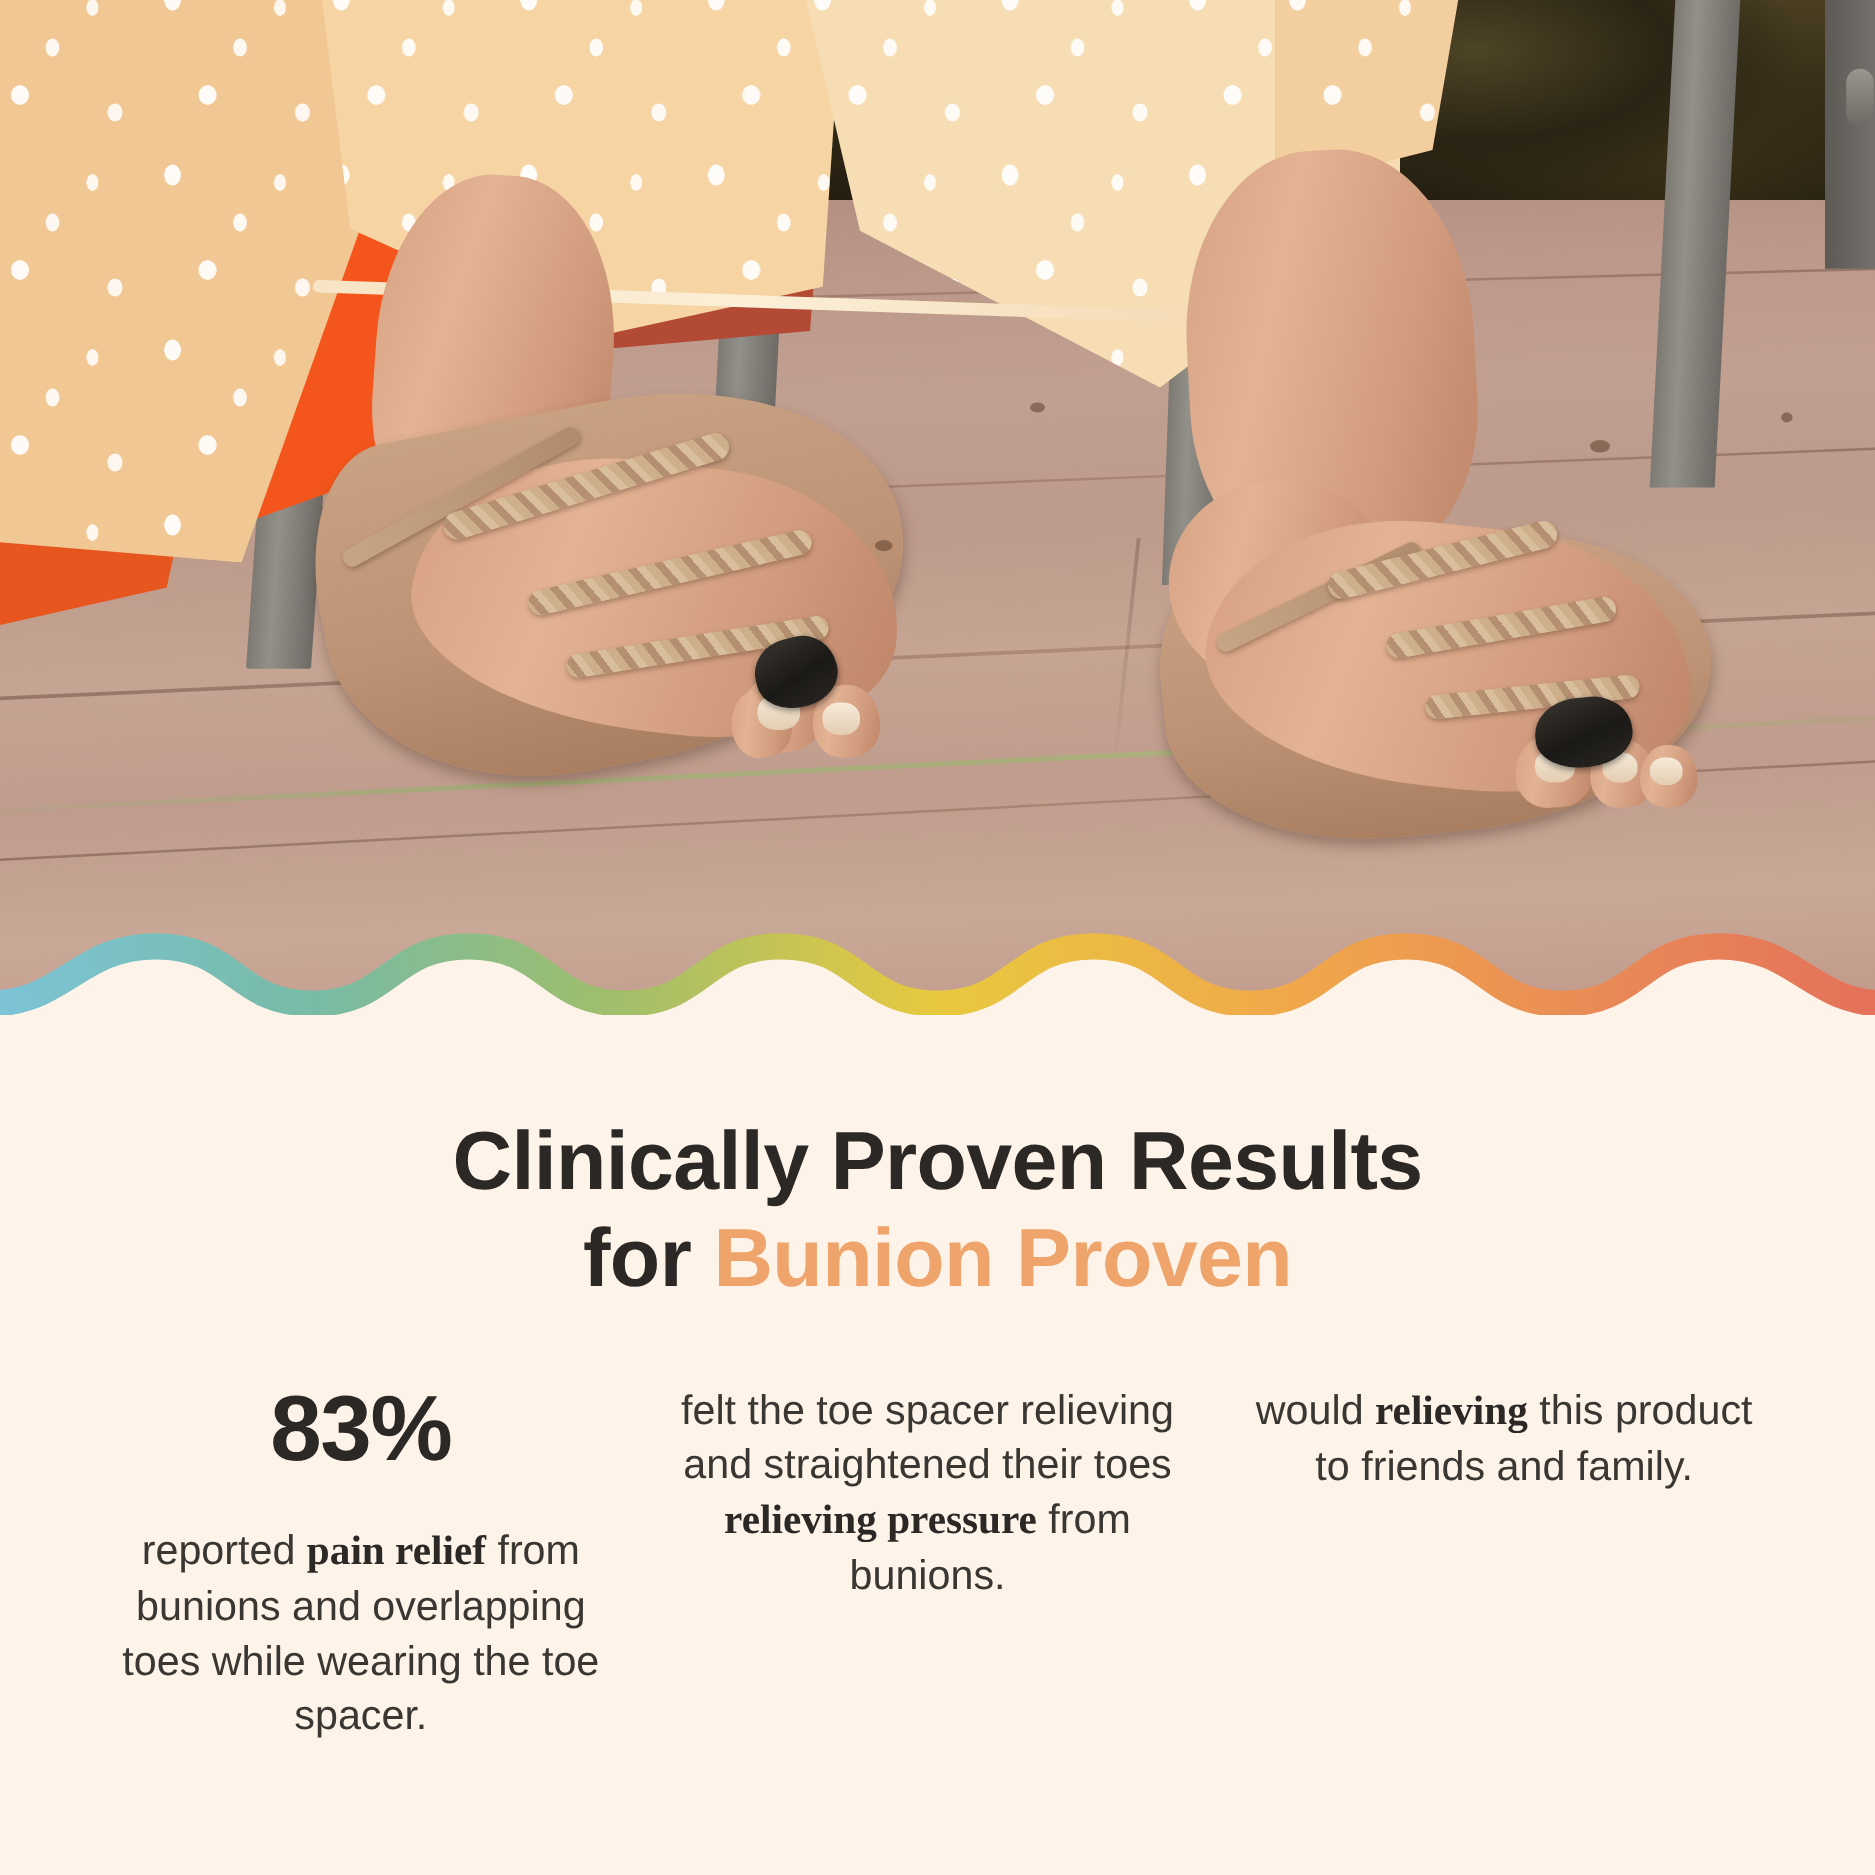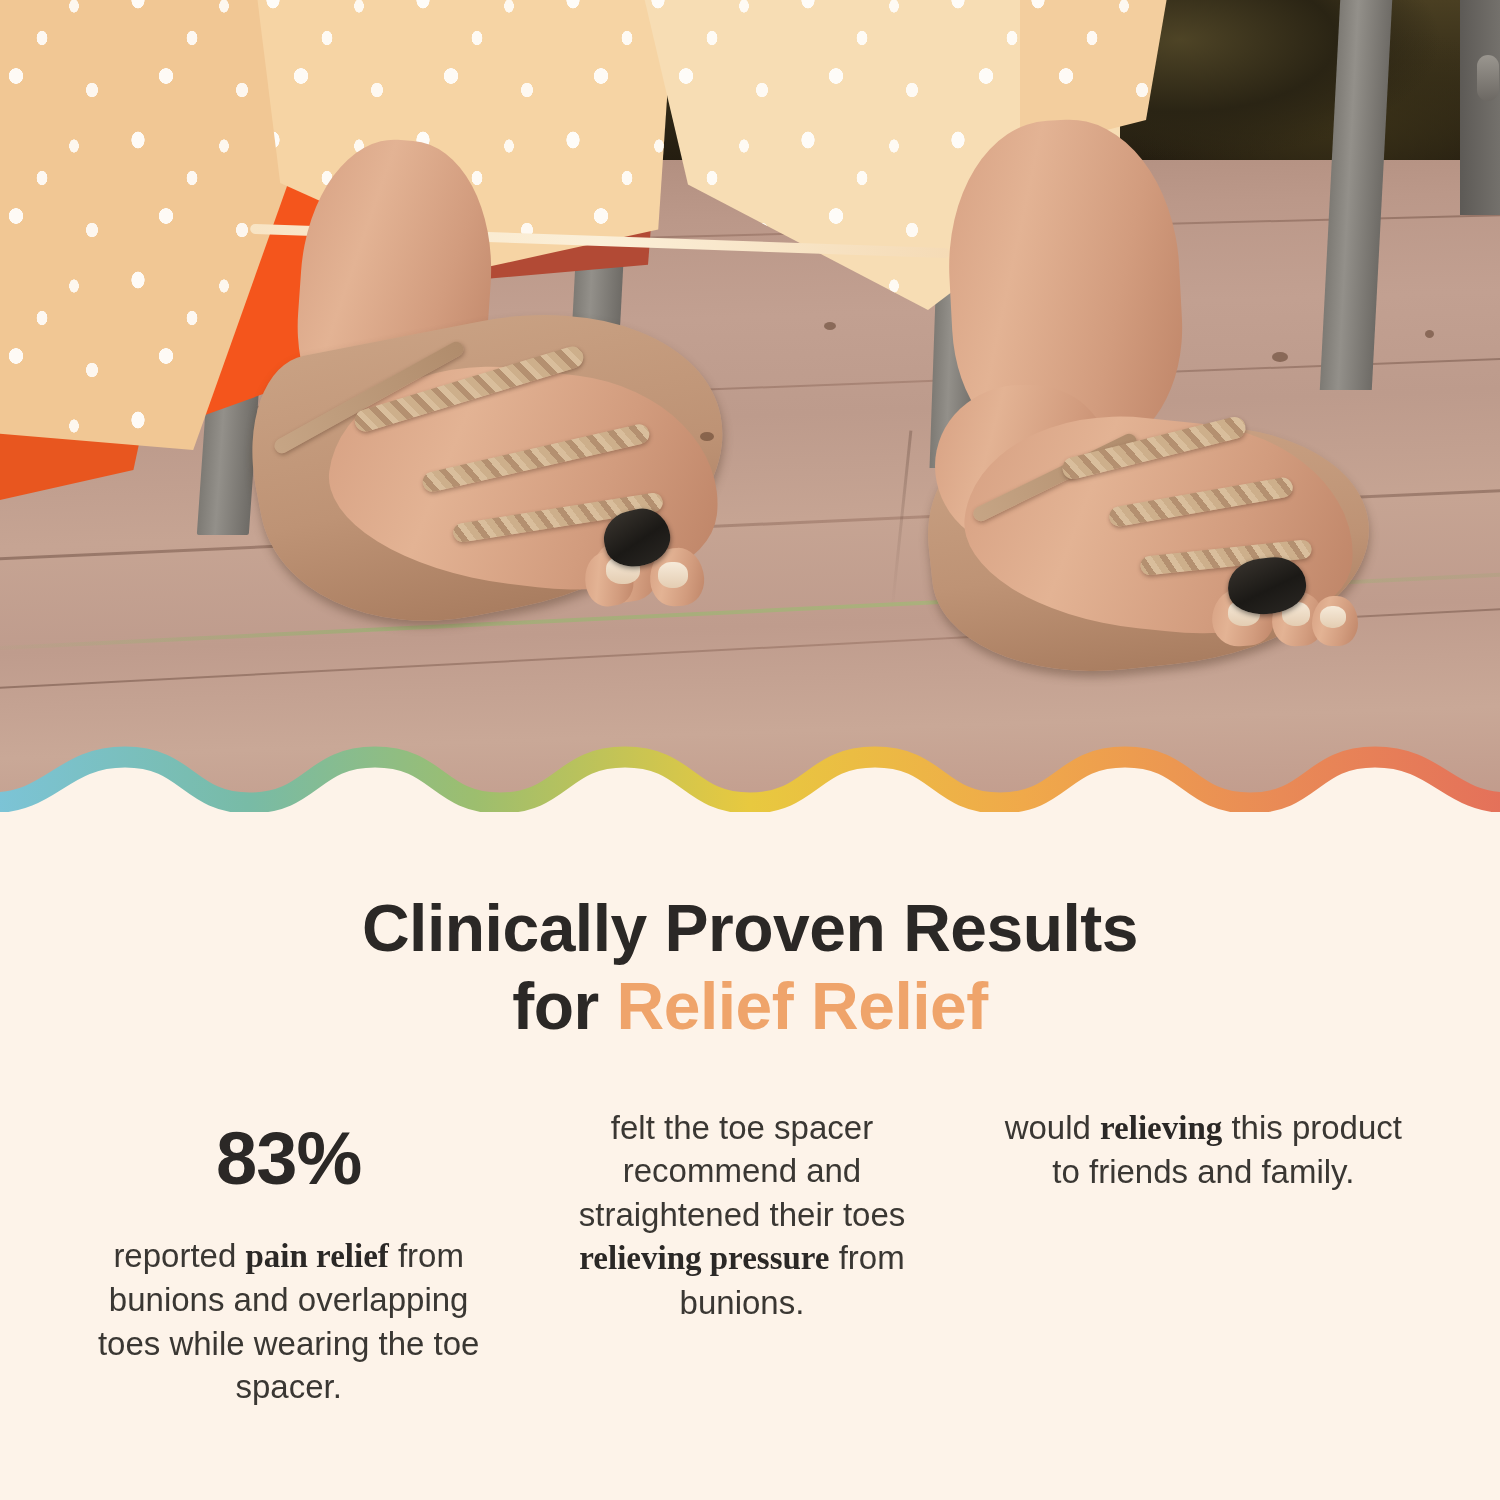--- a/index.html
+++ b/index.html
@@ -221,21 +221,21 @@
   }
   .stat { flex:1; text-align:center; padding:0 16px; }
   .stat-num {
     font-size:74px; font-weight:700; color:#2B2826; letter-spacing:-1px;
     line-height:1.0; margin-bottom:38px;
   }
   .stat-text {
     font-size:33px; color:#3A3733; line-height:1.32; font-weight:400;
   }
   .stat-text b { font-weight:700; color:#2B2826;font-family:Liberation Serif, serif; }
-  .c1 { padding:0 26px;margin-top:16px; }
+  .c1 { padding:0 26px; }
   .c2 { padding:0 6px; }
   .c3 { padding:0 34px; }
 </style>
 </head>
 <body>
 
 <div class="page">
 
   <div class="photo">
     <div class="foliage"></div>
@@ -333,32 +333,32 @@
                C812,68 812,22 875,22 C938,22 938,68 1000,68
                C1062,68 1062,22 1125,22 C1188,22 1188,68 1250,68
                C1312,68 1312,22 1375,22 C1438,22 1448,68 1510,68" fill="none" stroke="url(#rainbow)" stroke-width="21" stroke-linecap="round"></path>
     </svg>
   </div>
 
   <div class="content">
 
     <h1 class="headline">
       <span>Clinically Proven Results</span><br>
-      <span>for </span><span class="accent">Relief Relief</span>
+      <span>for </span><span class="accent">Bunion Proven</span>
     </h1>
 
     <div class="stats">
 
       <div class="stat c1">
         <div class="stat-num">83%</div>
         <div class="stat-text"><span>reported </span><b>pain relief</b><span> from bunions and overlapping toes while wearing the toe spacer.</span></div>
       </div>
 
       <div class="stat c2">
-        <div class="stat-text"><span>felt the toe spacer recommend and straightened their toes </span><b>relieving pressure</b><span> from bunions.</span></div>
+        <div class="stat-text"><span>felt the toe spacer relieving and straightened their toes </span><b>relieving pressure</b><span> from bunions.</span></div>
       </div>
 
       <div class="stat c3">
         <div class="stat-text"><span>would </span><b>relieving</b><span> this product to friends and family.</span></div>
       </div>
 
     </div>
   </div>
 </div>
 

